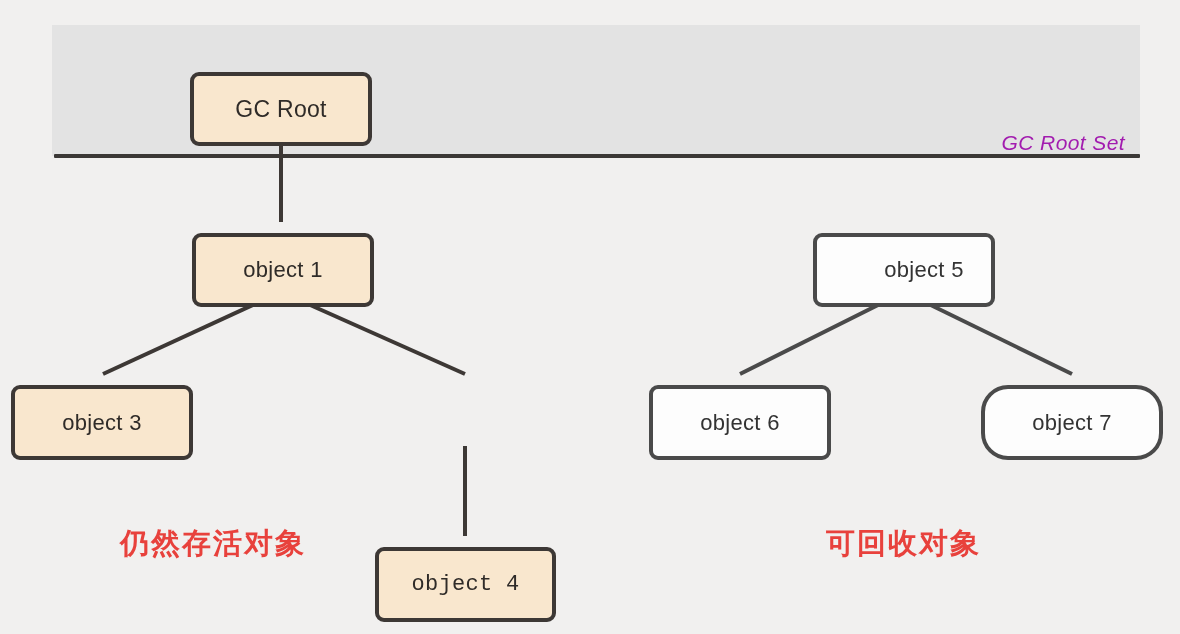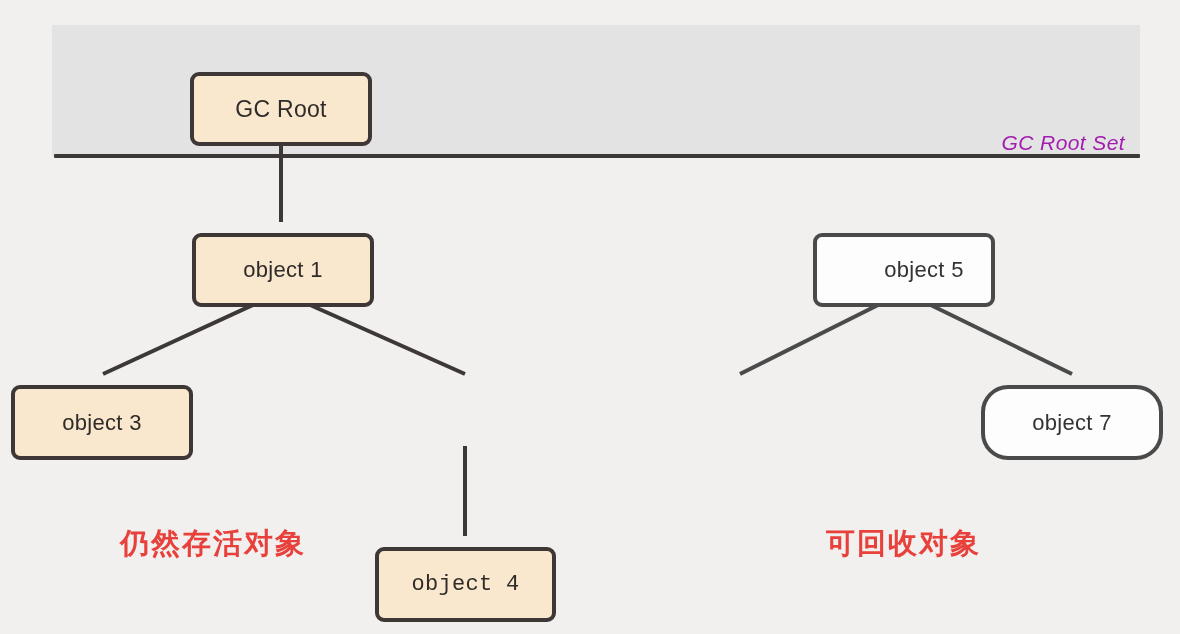--- a/index.html
+++ b/index.html
@@ -122,20 +122,21 @@
 
   <div class="node live" style="left:192px; top:220px; width:182px; height:74px;">object 1</div>
 
   <div class="node live" style="left:11px; top:372px; width:182px; height:75px;">object 3</div>
 
 
   <div class="node live" style="left:375px; top:534px; width:181px; height:75px;font-family:Liberation Mono, monospace;">object 4</div>
 
   <div class="node garbage" style="left:813px; top:220px; width:182px; height:74px;padding-left:40px;">object 5</div>
 
+  <div class="node garbage" style="left:649px; top:372px; width:182px; height:75px;">object 6</div>
 
   <div class="node garbage" style="left:981px; top:372px; width:182px; height:75px;border-radius:27px;">object 7</div>
 
   <div class="caption" style="left:120px; top:524px;">仍然存活对象</div>
 
   <div class="caption" style="left:826px; top:524px;">可回收对象</div>
 
 </div>
 
 </body></html>

